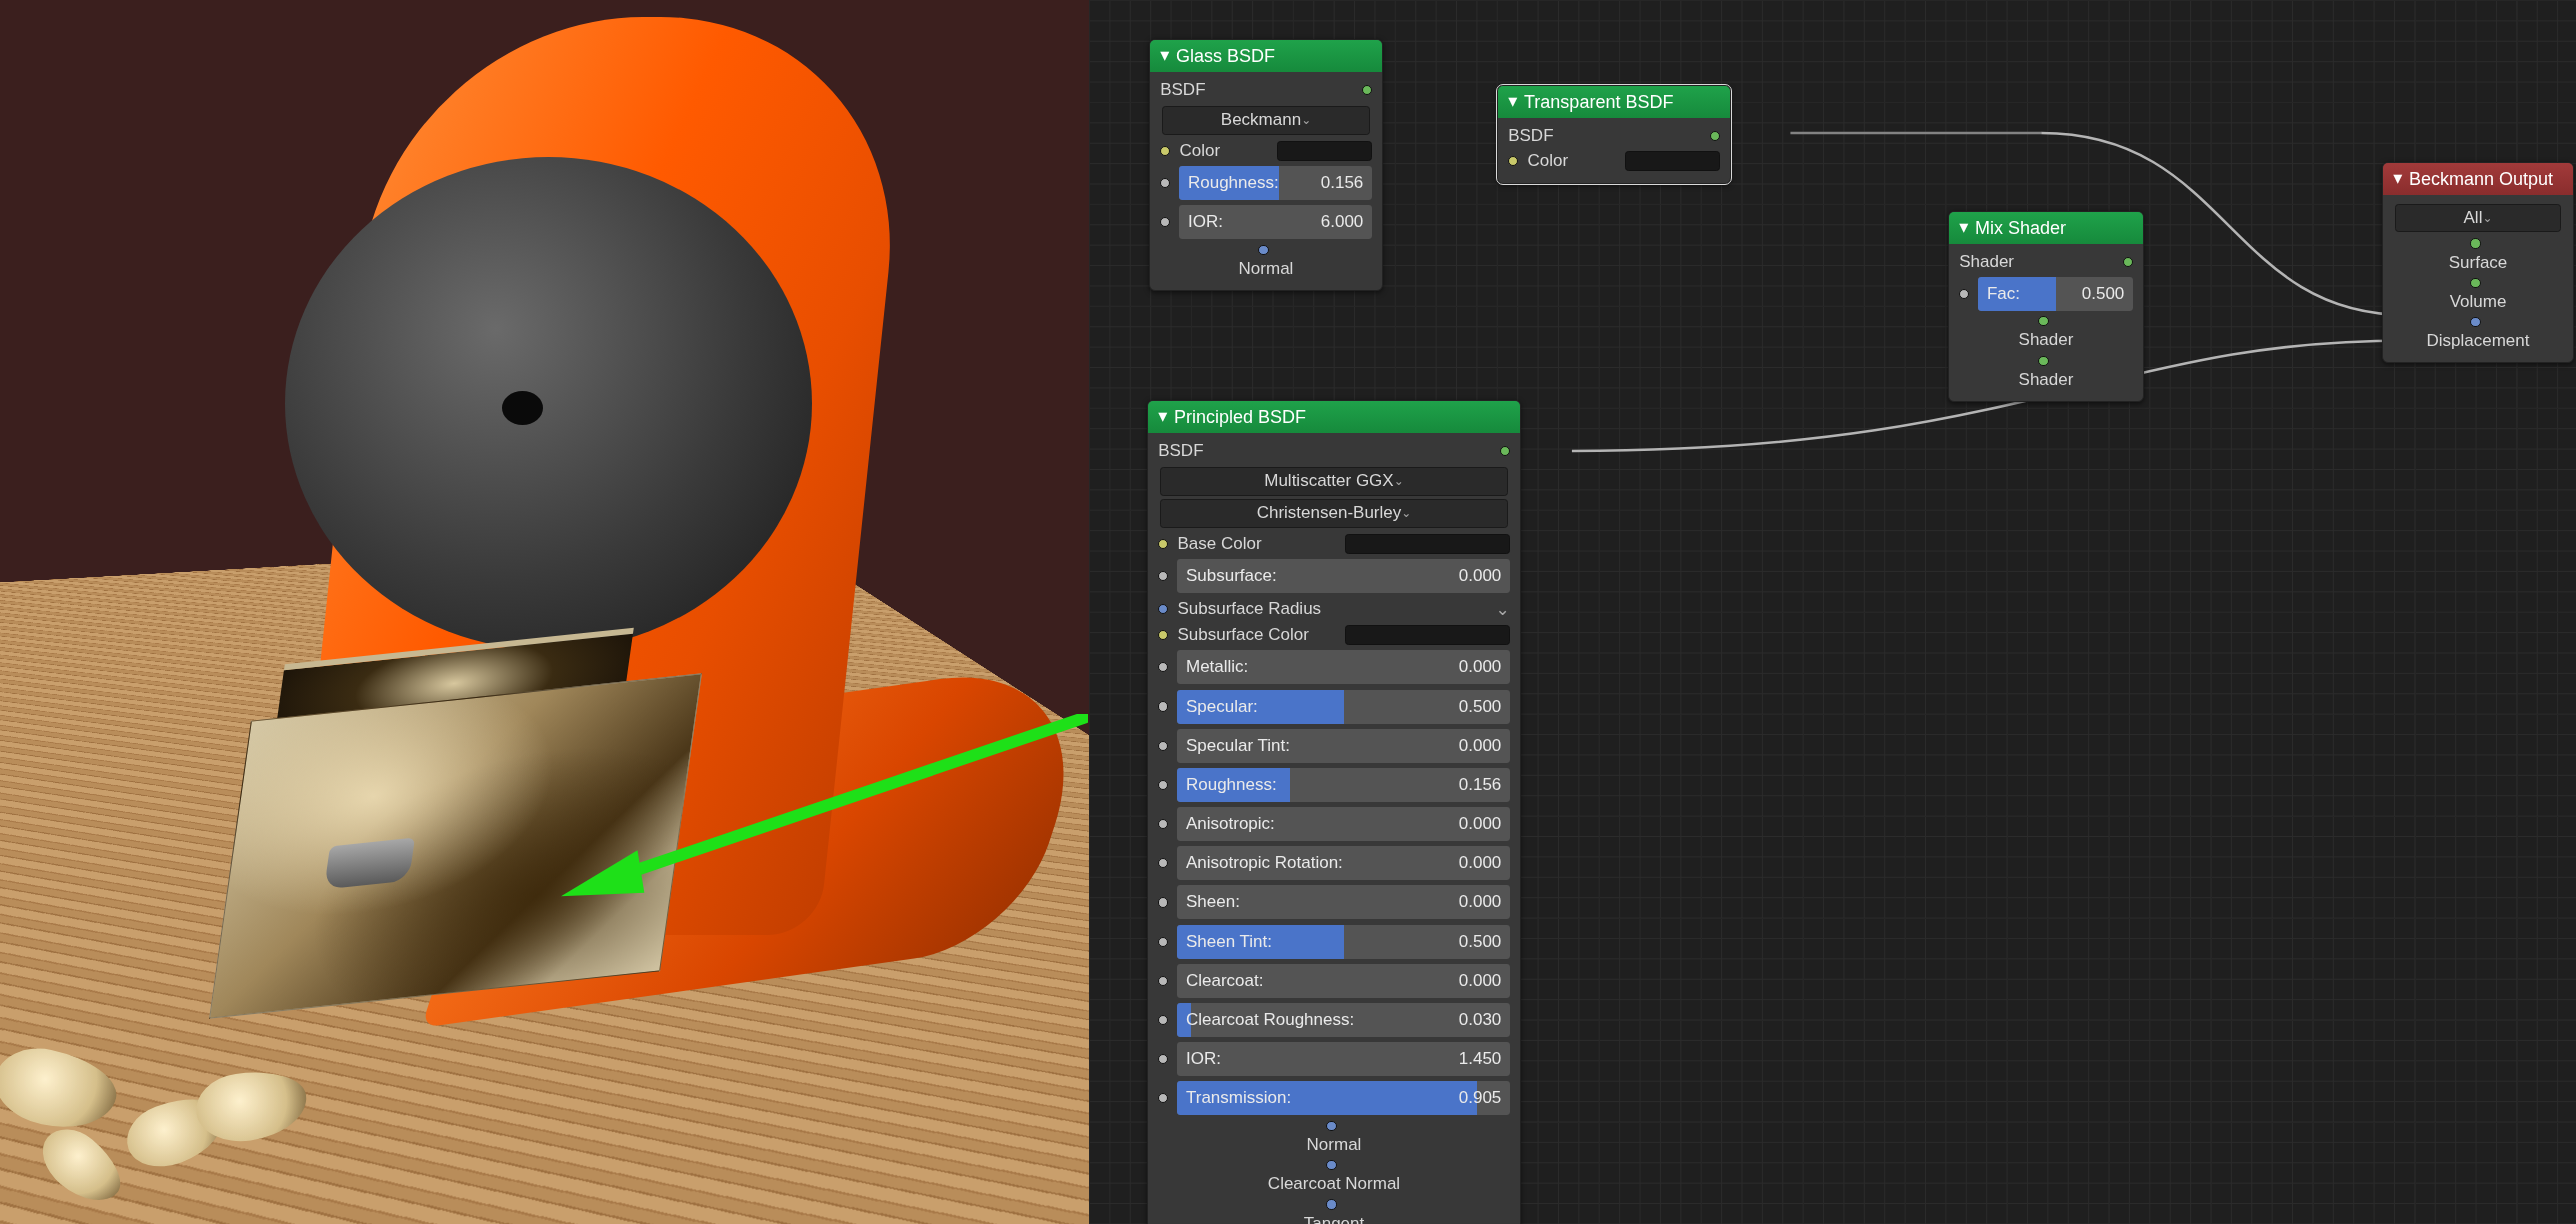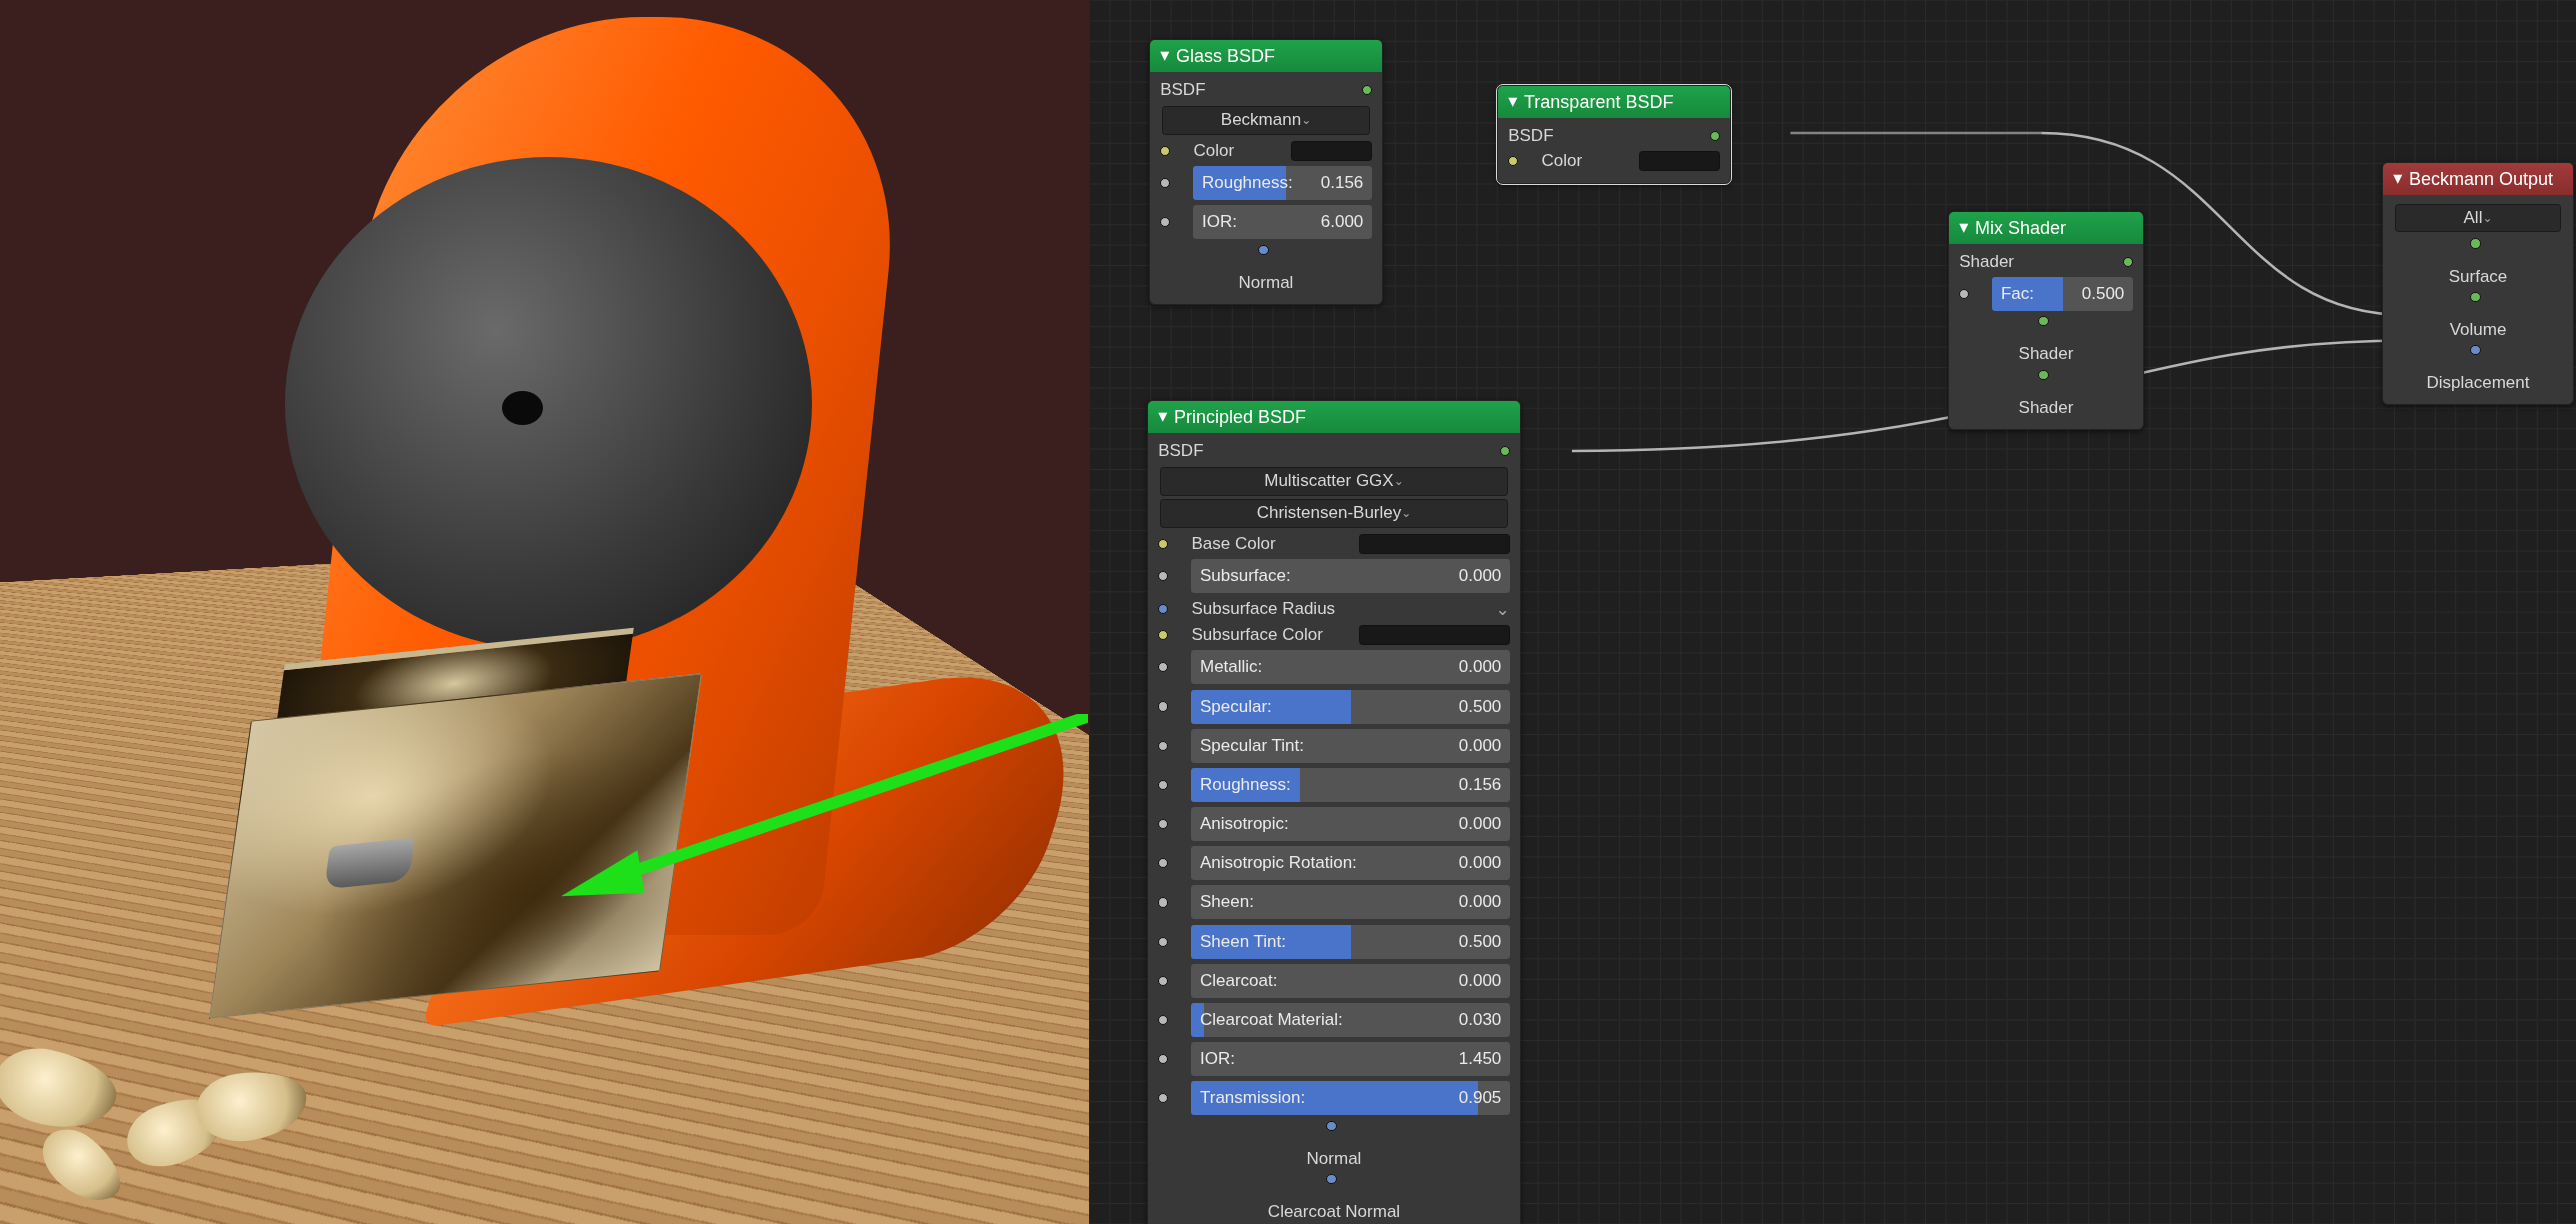--- a/index.html
+++ b/index.html
@@ -154,21 +154,21 @@
     font-size: 18px;
   }
   .node-header.red { background: linear-gradient(#a23a3a, #8a2d2d); }
   .node-header .tri { display:inline-block; transform: translateY(-0.9px); }
   .node-body { padding: 5.1px 6.8px 8.5px 6.8px; }
   .row {
     display: flex;
     align-items: center;
     justify-content: space-between;
     padding: 2.6px 3.4px;
-    gap: 18px;
+    gap: 4px;
     position: relative;
     min-height: 24px;
   }
   .row .label { flex: 1; white-space: nowrap; }
   .row.right { justify-content: flex-end; }
   .row.right .label { flex: 0; }
   .sock {
     width: 10.2px; height: 10.2px; border-radius: 50%;
     background: #b8b8b8;
     border: 0.9px solid #111;
@@ -424,21 +424,21 @@
             <div class="slider">
               <div class="fill" style="width:0%"></div>
               <span class="pre">Clearcoat:</span>
               <span class="post">0.000</span>
             </div>
           </div>
           <div class="row">
             <span class="sock left"></span>
             <div class="slider">
               <div class="fill" style="width:4%"></div>
-              <span class="pre">Clearcoat Material:</span>
+              <span class="pre">Clearcoat Roughness:</span>
               <span class="post">0.030</span>
             </div>
           </div>
           <div class="row">
             <span class="sock left"></span>
             <div class="slider">
               <div class="fill" style="width:0%"></div>
               <span class="pre">IOR:</span>
               <span class="post">1.450</span>
             </div>

